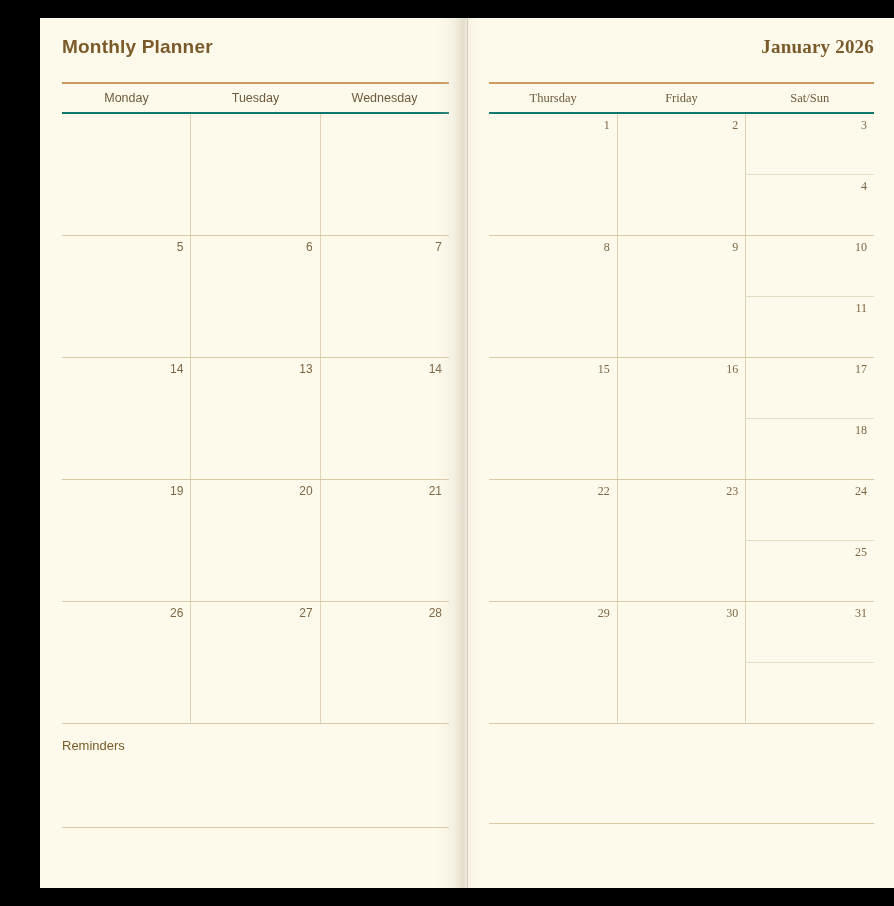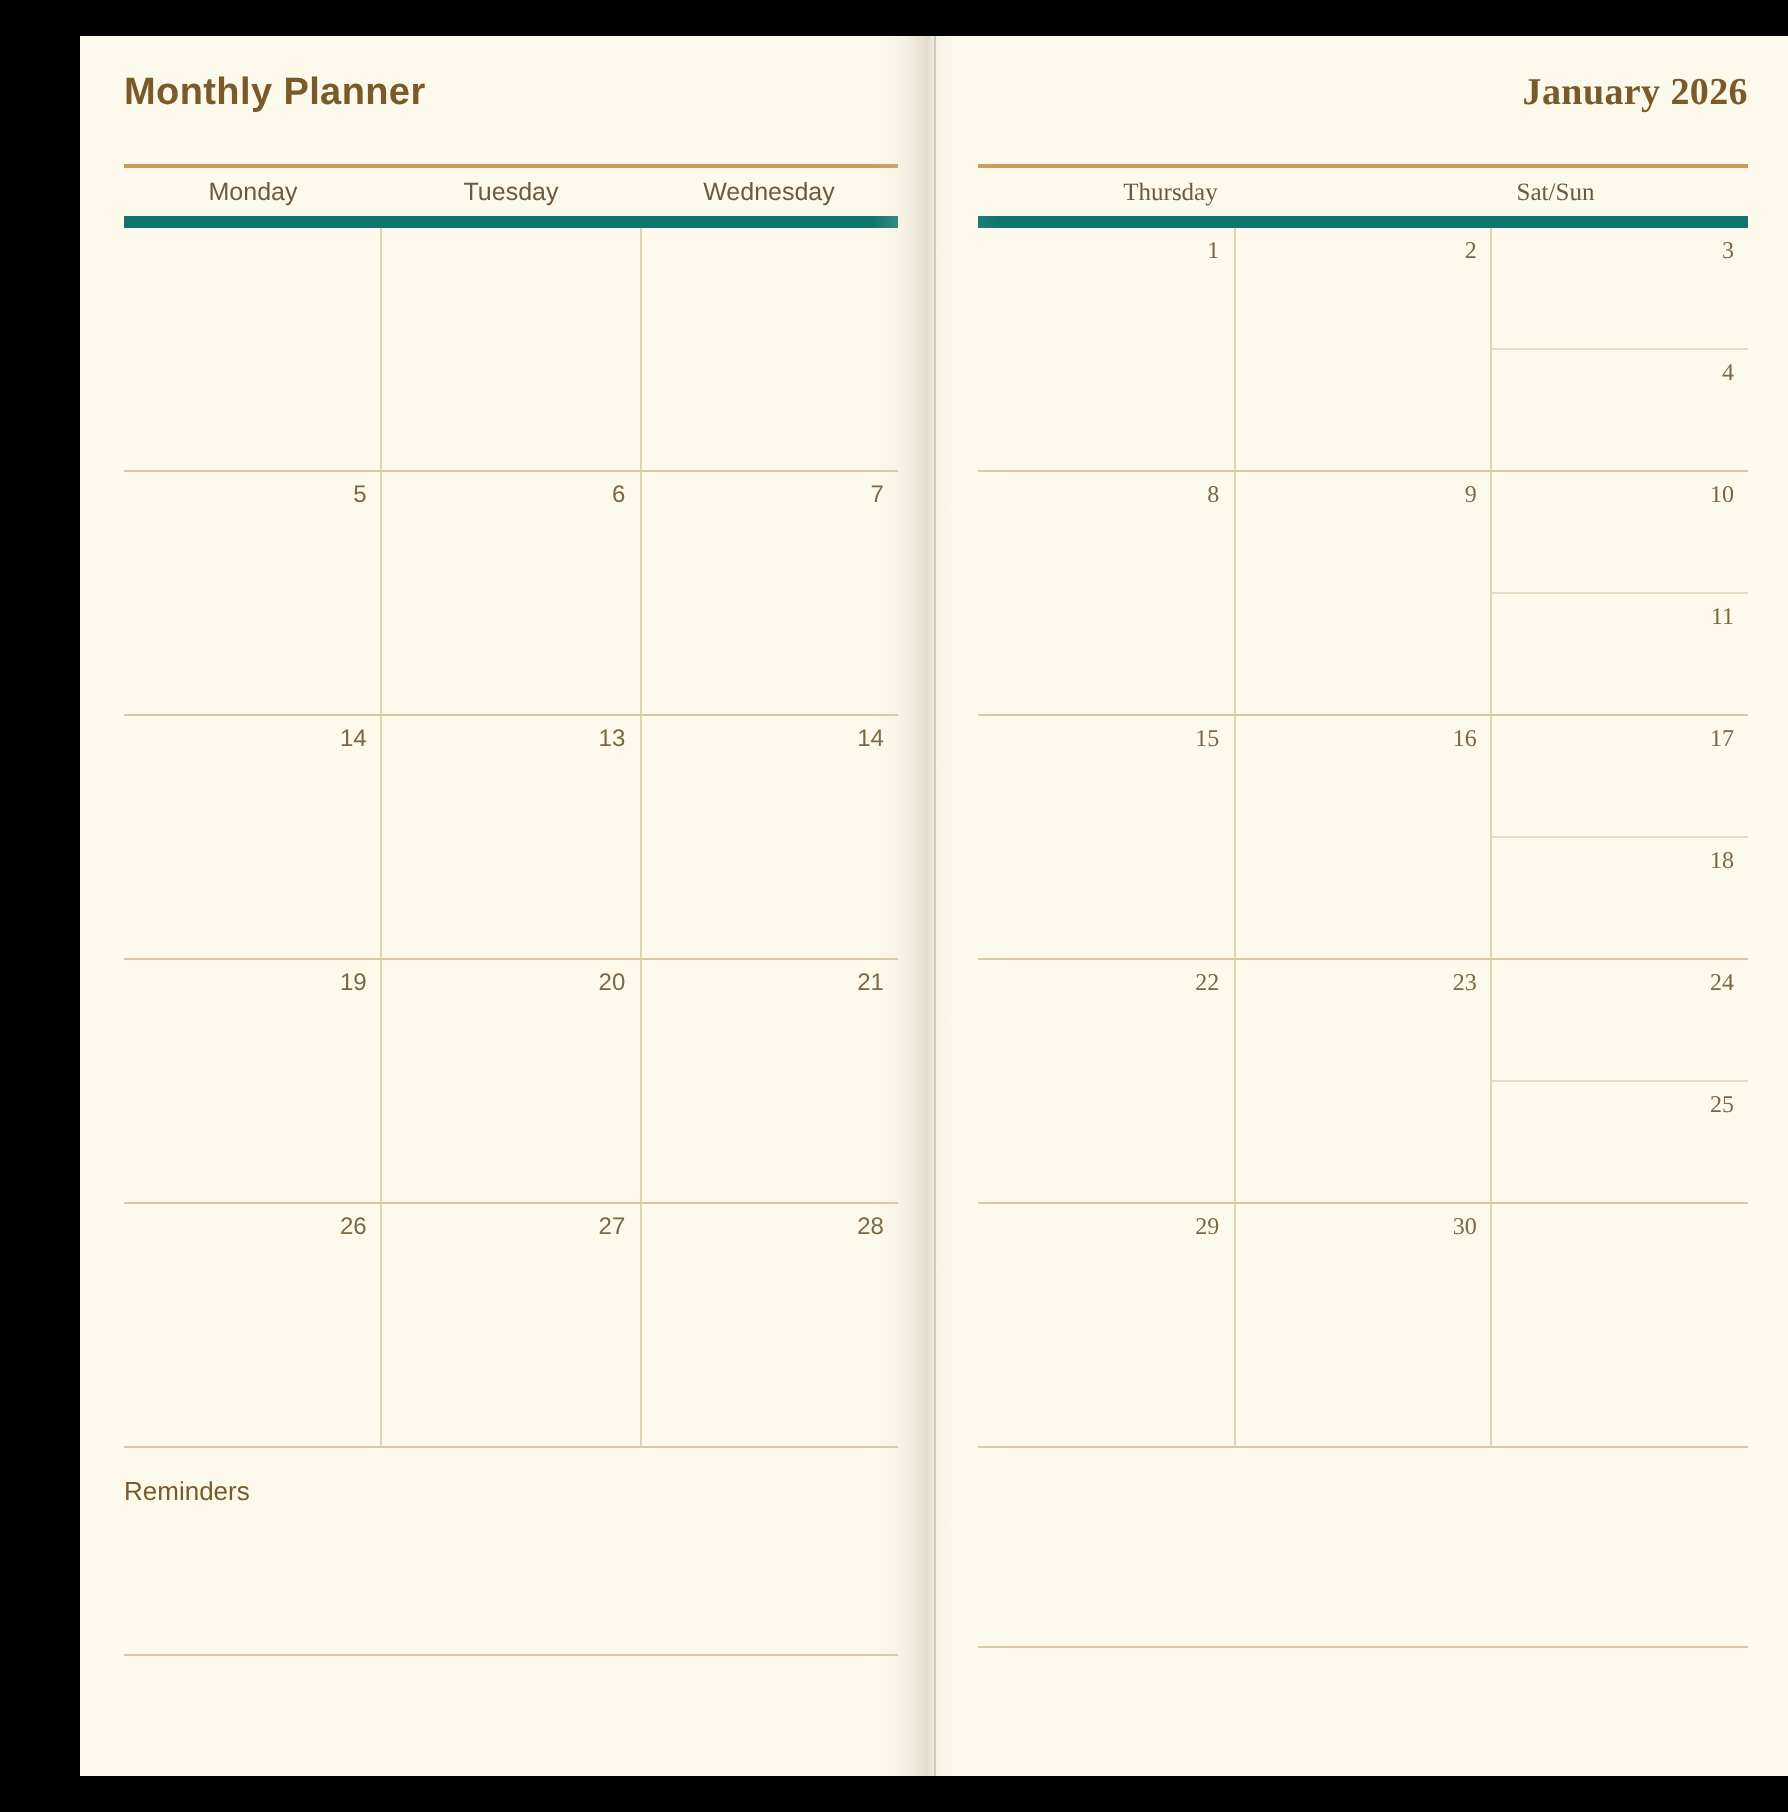--- a/index.html
+++ b/index.html
@@ -75,21 +75,21 @@
   .head-rule {
     height: 2px;
     background: #c99a5b;
     margin-bottom: 0;
   }
 
   
   .dow-row {
     display: flex;
     height: 30px;
-    border-bottom: 6px solid #0f766e;
+    border-bottom: 2px solid #0f766e;
   }
   .dow {
     flex: 1 1 0;
     display: flex;
     align-items: center;
     justify-content: center;
     font-size: 12.5px;
     color: #6d5a3c;
   }
 
@@ -224,20 +224,21 @@
     </div>
 
     <div class="page right">
       <div class="page-head">
         <div class="month">January 2026</div>
       </div>
       <div class="head-rule"></div>
 
       <div class="dow-row">
         <div class="dow">Thursday</div>
+        <div class="dow">Friday</div>
         <div class="dow">Sat/Sun</div>
       </div>
 
       <div class="weeks">
         <div class="week">
           <div class="cell">
               <span class="daynum">1</span>
             </div>
           <div class="cell">
               <span class="daynum">2</span>
@@ -300,20 +301,23 @@
           </div>
         </div>
         <div class="week last">
           <div class="cell">
               <span class="daynum">29</span>
             </div>
           <div class="cell">
               <span class="daynum">30</span>
             </div>
           <div class="cell split">
+            <div class="half top">
+                <span class="daynum">31</span>
+              </div>
             <div class="half">
                 <span class="daynum"></span>
               </div>
           </div>
         </div>
       </div>
 
       <div class="notes-right">
         <div class="spacer"></div>
         <div class="note-line"></div>

